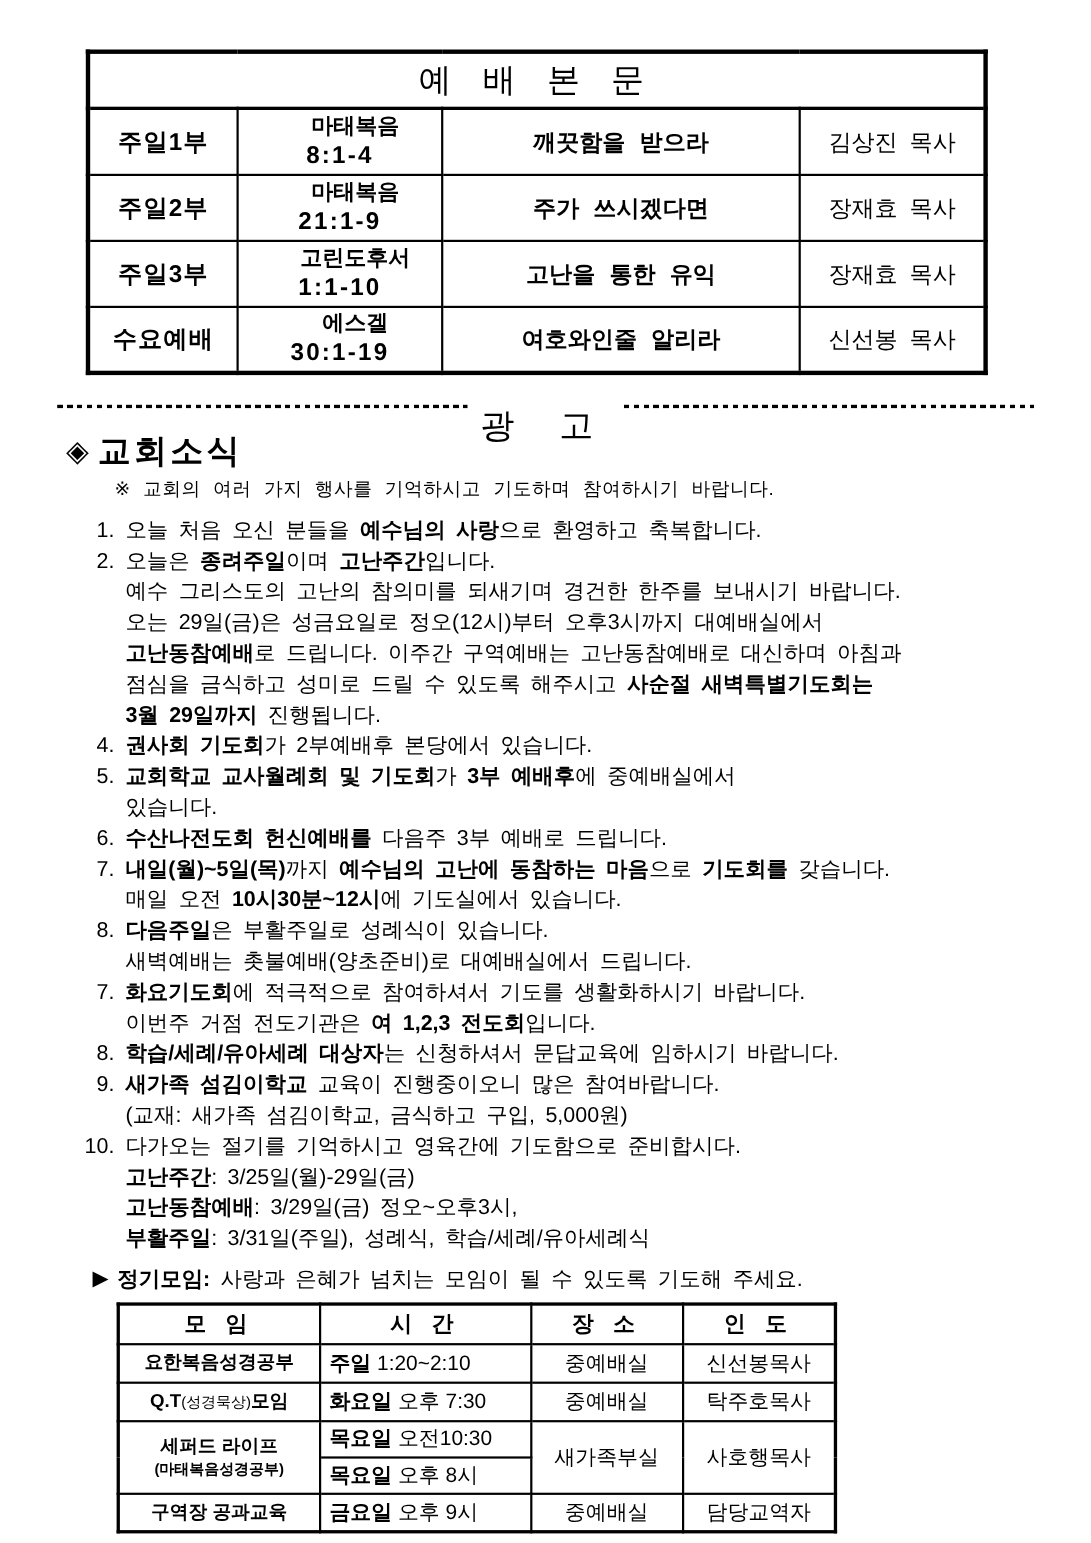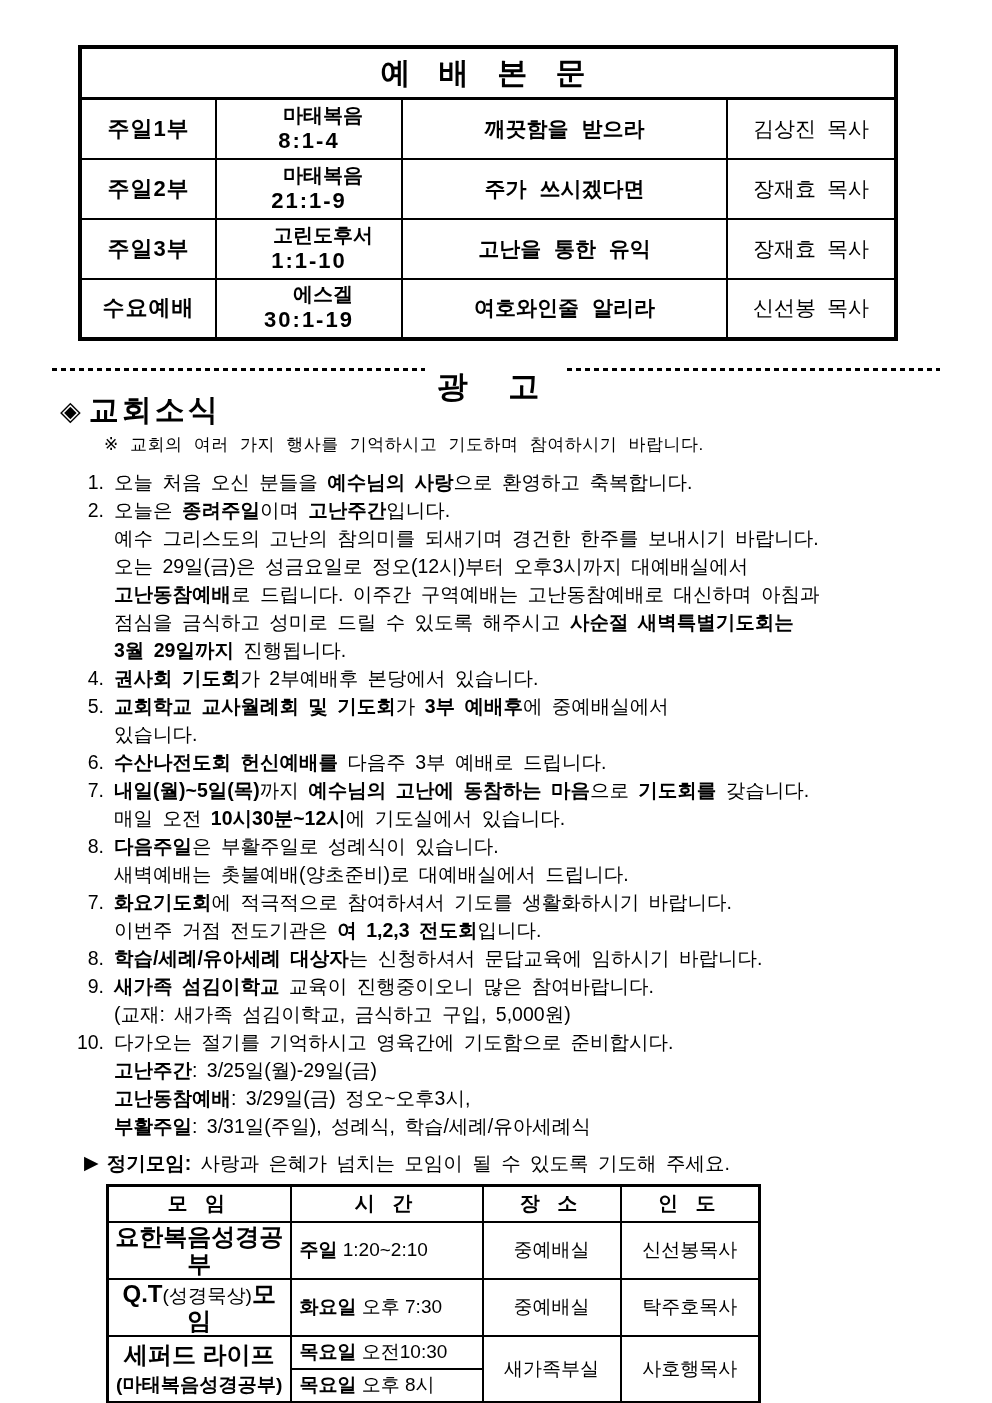--- a/index.html
+++ b/index.html
@@ -13,37 +13,37 @@
 
   
   #worship{
     position:absolute;left:78px;top:45px;width:816px;
     border-collapse:collapse;table-layout:fixed;border:4px solid #000;
   }
   #worship th,#worship td{
     border:2px solid #000;text-align:center;vertical-align:middle;padding:0;
   }
   #worship .w-title{
-    height:48px;font-size:30px;font-weight:bold;letter-spacing:10px;
+    height:48px;font-size:30px;font-weight:normal;letter-spacing:10px;
     border-bottom:3px solid #000;
   }
   #worship tr.w-row{height:60px;}
   .svc{font-size:22px;font-weight:bold;letter-spacing:1px;}
   .book{font-size:20px;font-weight:bold;line-height:1.25;padding-left:28px;}
   .verse{font-size:22px;font-weight:bold;letter-spacing:2px;line-height:1.2;}
   .sermon{font-size:21px;font-weight:bold;word-spacing:7px;}
   .preacher{font-size:21px;font-weight:normal;word-spacing:5px;}
 
   
   .divider{
     position:absolute;left:52px;right:52px;top:350px;height:38px;
     display:flex;align-items:center;gap:12px;
   }
   .dash{flex:1;height:3px;background:repeating-linear-gradient(90deg,#000 0 5px,transparent 5px 9px);}
-  .div-label{font-size:31px;font-weight:bold;letter-spacing:16px;white-space:nowrap;margin-top:36px;}
+  .div-label{font-size:31px;font-weight:normal;letter-spacing:16px;white-space:nowrap;margin-top:36px;}
 
   
   .news-head{
     position:absolute;left:60px;top:390px;display:flex;align-items:center;gap:8px;
     font-size:30px;font-weight:bold;letter-spacing:3px;
   }
   .diamond{font-size:27px;letter-spacing:0;}
   .news-note{
     position:absolute;left:104px;top:433px;font-size:17px;word-spacing:6px;letter-spacing:0.5px;
   }
@@ -72,21 +72,21 @@
     position:absolute;left:106px;top:1184px;width:652px;
     border-collapse:collapse;table-layout:fixed;border:3px solid #000;
   }
   #meetings th,#meetings td{
     border:2px solid #000;text-align:center;vertical-align:middle;padding:0 2px;
   }
   #meetings tr.m-head{height:36px;}
   #meetings tr.m-row{height:35px;}
   #meetings tr.m-half{height:33px;}
   #meetings th{font-size:20px;font-weight:bold;letter-spacing:6px;margin-top:20px;}
-  .m-name{font-size:24px;line-height:1.15;}
+  .m-name{font-size:17px;line-height:1.15;}
   .m-time{font-size:19px;text-align:left !important;padding-left:8px !important;}
   .m-place,.m-leader{font-size:19px;}
 </style>
 </head>
 <body>
 
 <table id="worship">
   <colgroup>
       <col style="width:136px">
       <col style="width:186px">

